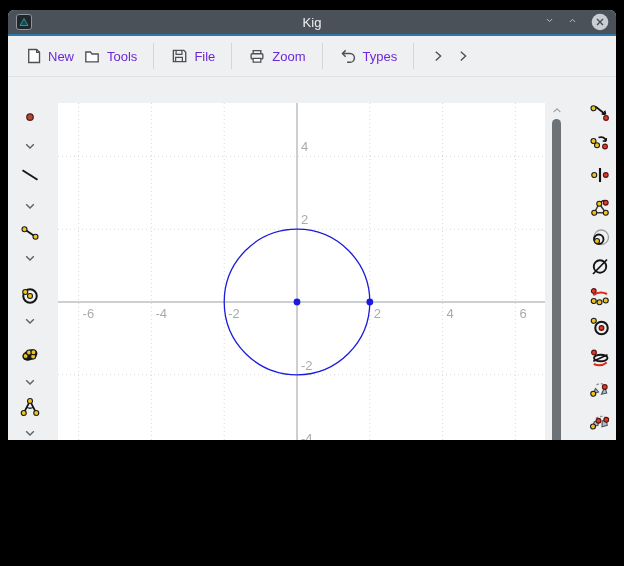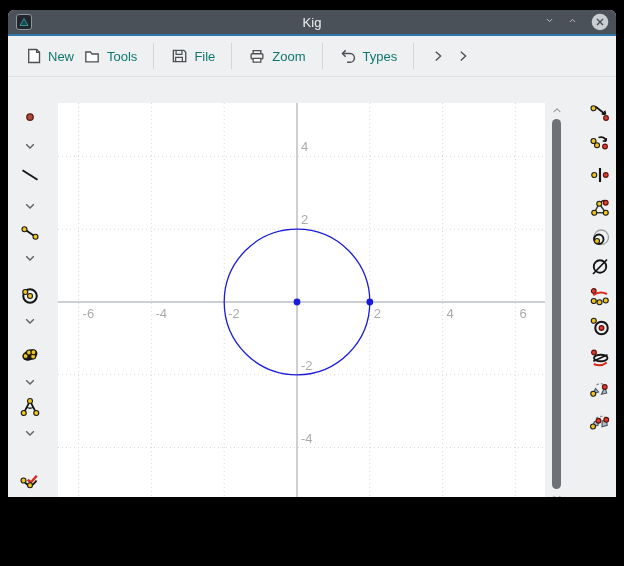--- a/index.html
+++ b/index.html
@@ -1,34 +1,34 @@
 <!DOCTYPE html>
 <html><head>
 <meta charset="utf-8">
 <style>
   html,body{margin:0;padding:0;background:#000;}
-  .screen{position:relative;width:624px;height:497px;background:#000;overflow:hidden;
+  .screen{position:relative;width:624px;height:440px;background:#000;overflow:hidden;
           font-family:"Liberation Sans",sans-serif;text-decoration:underline;}
   .window{position:absolute;left:8px;top:10px;width:608px;height:540px;background:#eff0f1;
           border-radius:6px 6px 10px 10px;overflow:hidden;}
   
   .titlebar{height:24px;background:#4b5158;position:relative;display:flex;align-items:center;}
   .app-icon{position:absolute;left:8px;top:4px;width:16px;height:16px;}
   .title{flex:1;text-align:center;color:#edeff1;font-size:13px;}
   .win-controls{position:absolute;right:7px;top:0;height:100%;display:flex;align-items:center;gap:11px;}
   .win-btn{display:flex;align-items:center;justify-content:center;}
   .accent{height:2px;background:#2e76a8;}
   
   .menubar{height:26px;display:flex;align-items:center;padding-left:16px;}
   .menu-item{padding:0 5px;margin-right:3px;font-size:13px;color:#232629;}
   
   .toolbar{height:40px;display:flex;align-items:center;padding-left:16px;gap:9px;
            border-bottom:1px solid rgba(0,0,0,0.05);}
   .tb-btn{display:flex;align-items:center;gap:6px;}
-  .tb-label{font-size:13px;color:#0f766e;}
+  .tb-label{font-size:13px;color:#6d28d9;}
   .tb-sep{width:1px;height:26px;background:#d3d5d6;margin:0 7px;}
   .icon{display:inline-flex;align-items:center;justify-content:center;}
   .icon svg{display:block;}
   
   .content{position:absolute;left:0;top:92px;width:608px;height:448px;}
   .left-tools,.right-tools{position:absolute;top:0;height:448px;}
   .left-tools{left:0;width:44px;}
   .right-tools{left:577px;width:30px;}
   .tool-item{position:absolute;transform:translate(-50%,-50%);}
   .canvas-wrap{position:absolute;left:50px;top:1px;width:487px;height:400px;background:#ffffff;}

